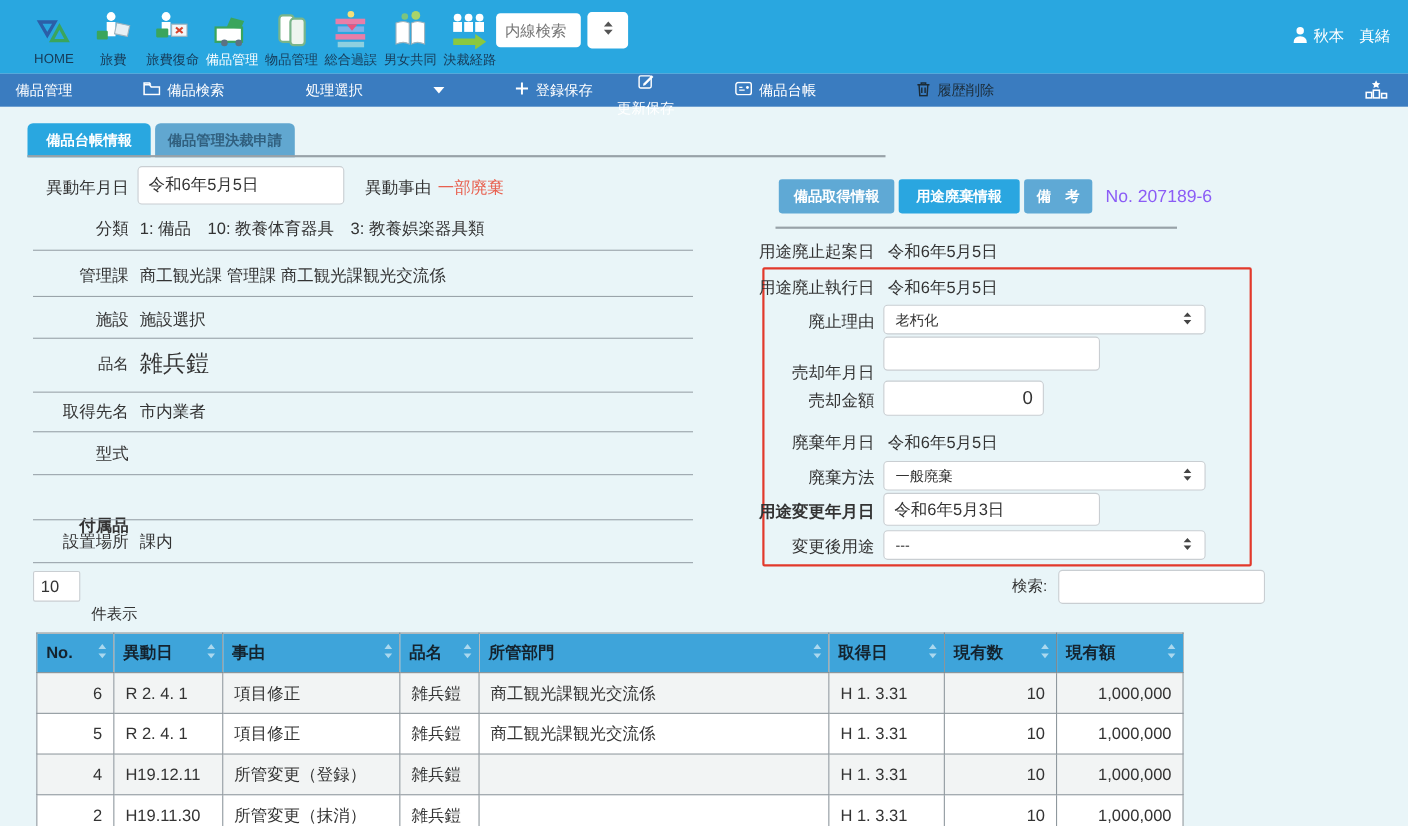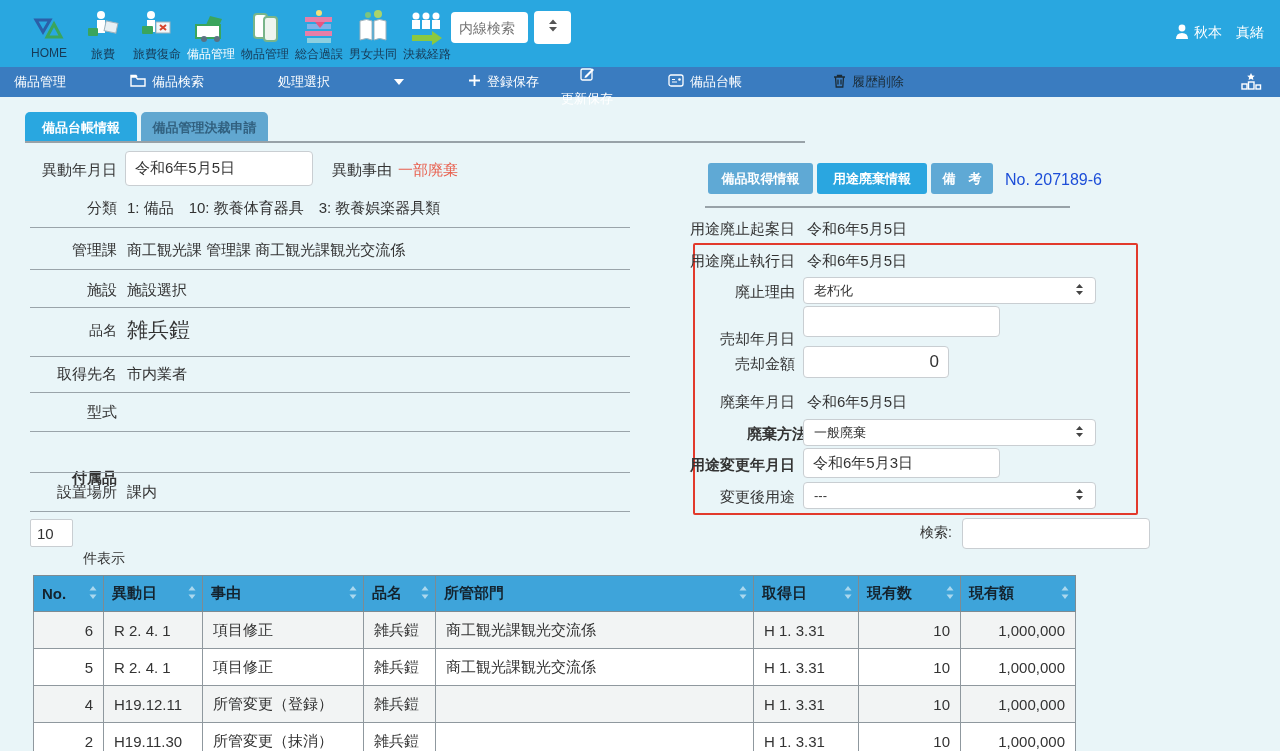--- a/index.html
+++ b/index.html
@@ -45,21 +45,21 @@
   .sel { position:absolute; background:#fff; border:1px solid #c9ced2; border-radius:4px; font-size:13px;
     color:#333; display:flex; align-items:center; padding:0 10px; cursor:pointer; }
   .sel .sel-arrow { position:absolute; right:10px; top:50%; transform:translateY(-50%); }
   .red-text { color:#e8604f; }
 
   
   .rp-btn { position:absolute; top:163px; height:31px; border:none; border-radius:3px; color:#fff; font-size:13px;
     font-weight:bold; cursor:pointer; font-family:inherit; white-space:nowrap; }
   .rp-btn.light { background:#5fa9d5; }
   .rp-btn.bright { background:#2aa6e0; }
-  .doc-no { position:absolute; left:1005px; top:171px; font-size:16px; color:#1d4ed8; }
+  .doc-no { position:absolute; left:1005px; top:171px; font-size:16px; color:#8b5cf6; }
   .red-box { position:absolute; left:693px; top:243px; width:445px; height:272px; border:2px solid #e2392b; border-radius:2px; }
 
   
   .grid { position:absolute; left:33px; top:575px; width:1042px; border-collapse:collapse; table-layout:fixed;
     background:#fff; font-size:15px; }
   .grid th { background:#3ea4da; color:#14232e; font-weight:bold; height:36px; text-align:left;
     padding:0 8px; border:1px solid #7e8b92; position:relative; cursor:pointer; }
   .grid td { height:37px; padding:0 10px; border:1px solid #8f989e; color:#333; background:#fff; overflow:hidden; white-space:nowrap; }
   .grid tr.stripe td { background:#f2f4f4; }
   .grid .num { text-align:right; }
@@ -319,21 +319,21 @@
 
   <div class="lab" style="left:560px; top:330px; width:235px;">売却年月日</div>
   <input class="inp" style="left: 803px; top: 306px; width: 197px; height: 31px;">
 
   <div class="lab" style="left:560px; top:355px; width:235px;">売却金額</div>
   <input class="inp" style="left: 803px; top: 346px; width: 146px; height: 32px; text-align: right; font-size: 17px;" value="0">
 
   <div class="lab" style="left:560px; top:393px; width:235px;">廃棄年月日</div>
   <div class="val" style="left:807px; top:393px;">令和6年5月5日</div>
 
-  <div class="lab" style="left:572px; top:425px; width:235px;font-weight:bold;">廃棄方法</div>
+  <div class="lab" style="left:560px; top:425px; width:235px;">廃棄方法</div>
   <div class="sel" style="left:803px; top:419px; width:293px; height:27px;">
     <span>一般廃棄</span>
     <span class="sel-arrow">
       <svg width="11" height="13" viewBox="0 0 11 13">
           <path d="M2 5 L5.5 1 L9 5 Z M2 8 L5.5 12 L9 8 Z" fill="#444"></path>
         </svg>
     </span>
   </div>
 
   <div class="lab" style="left:560px; top:456px; width:235px;font-weight:bold;">用途変更年月日</div>

